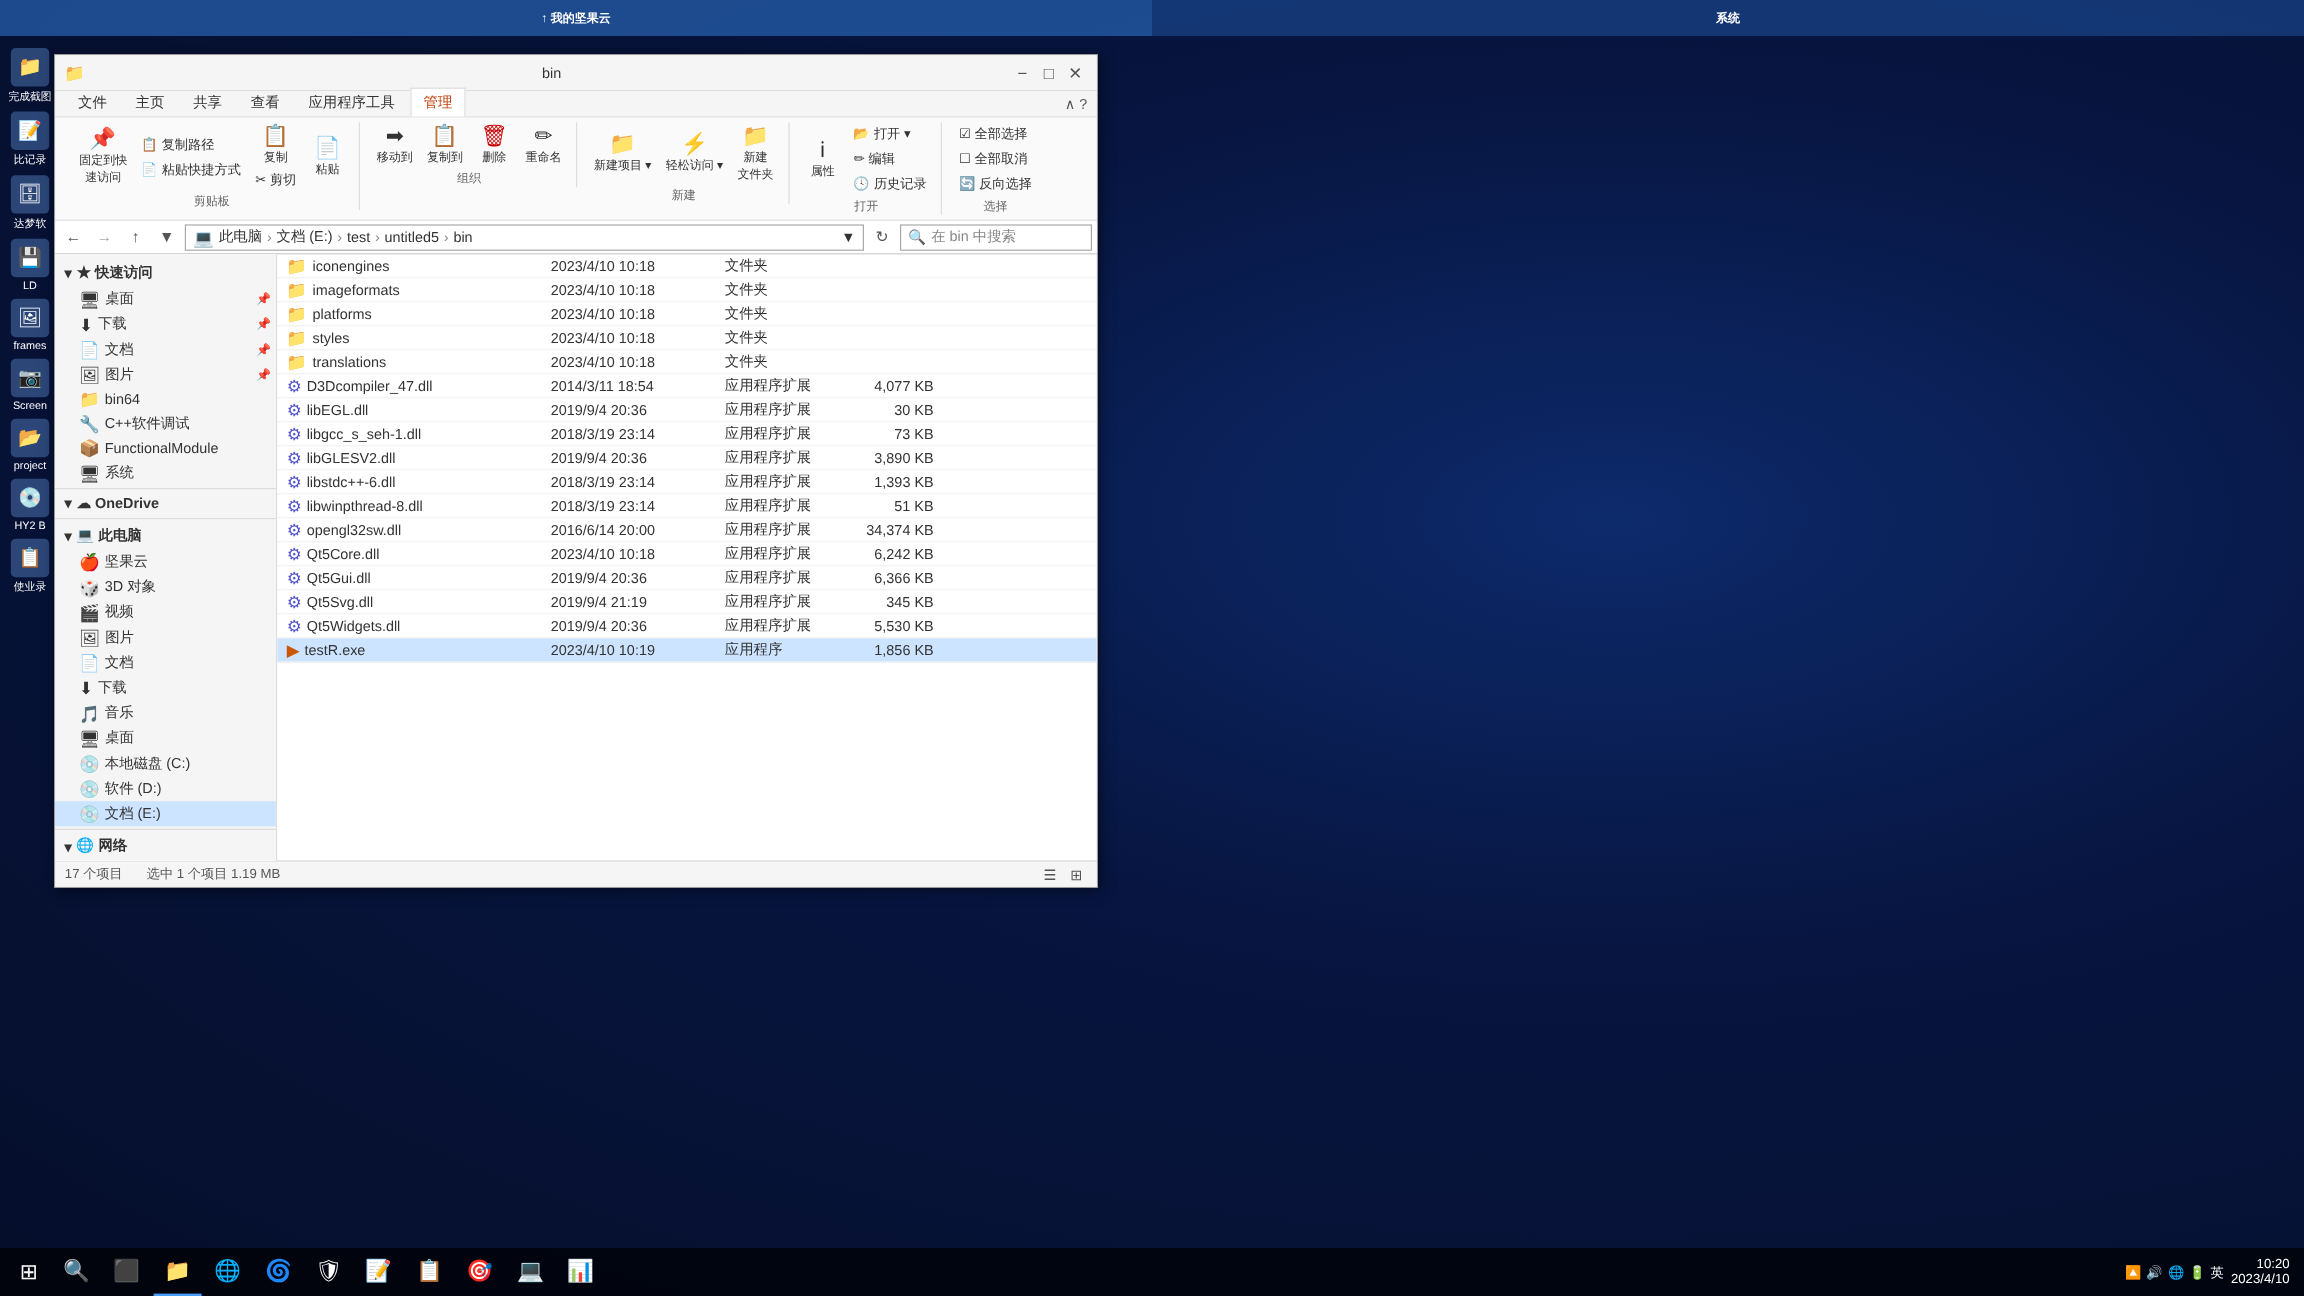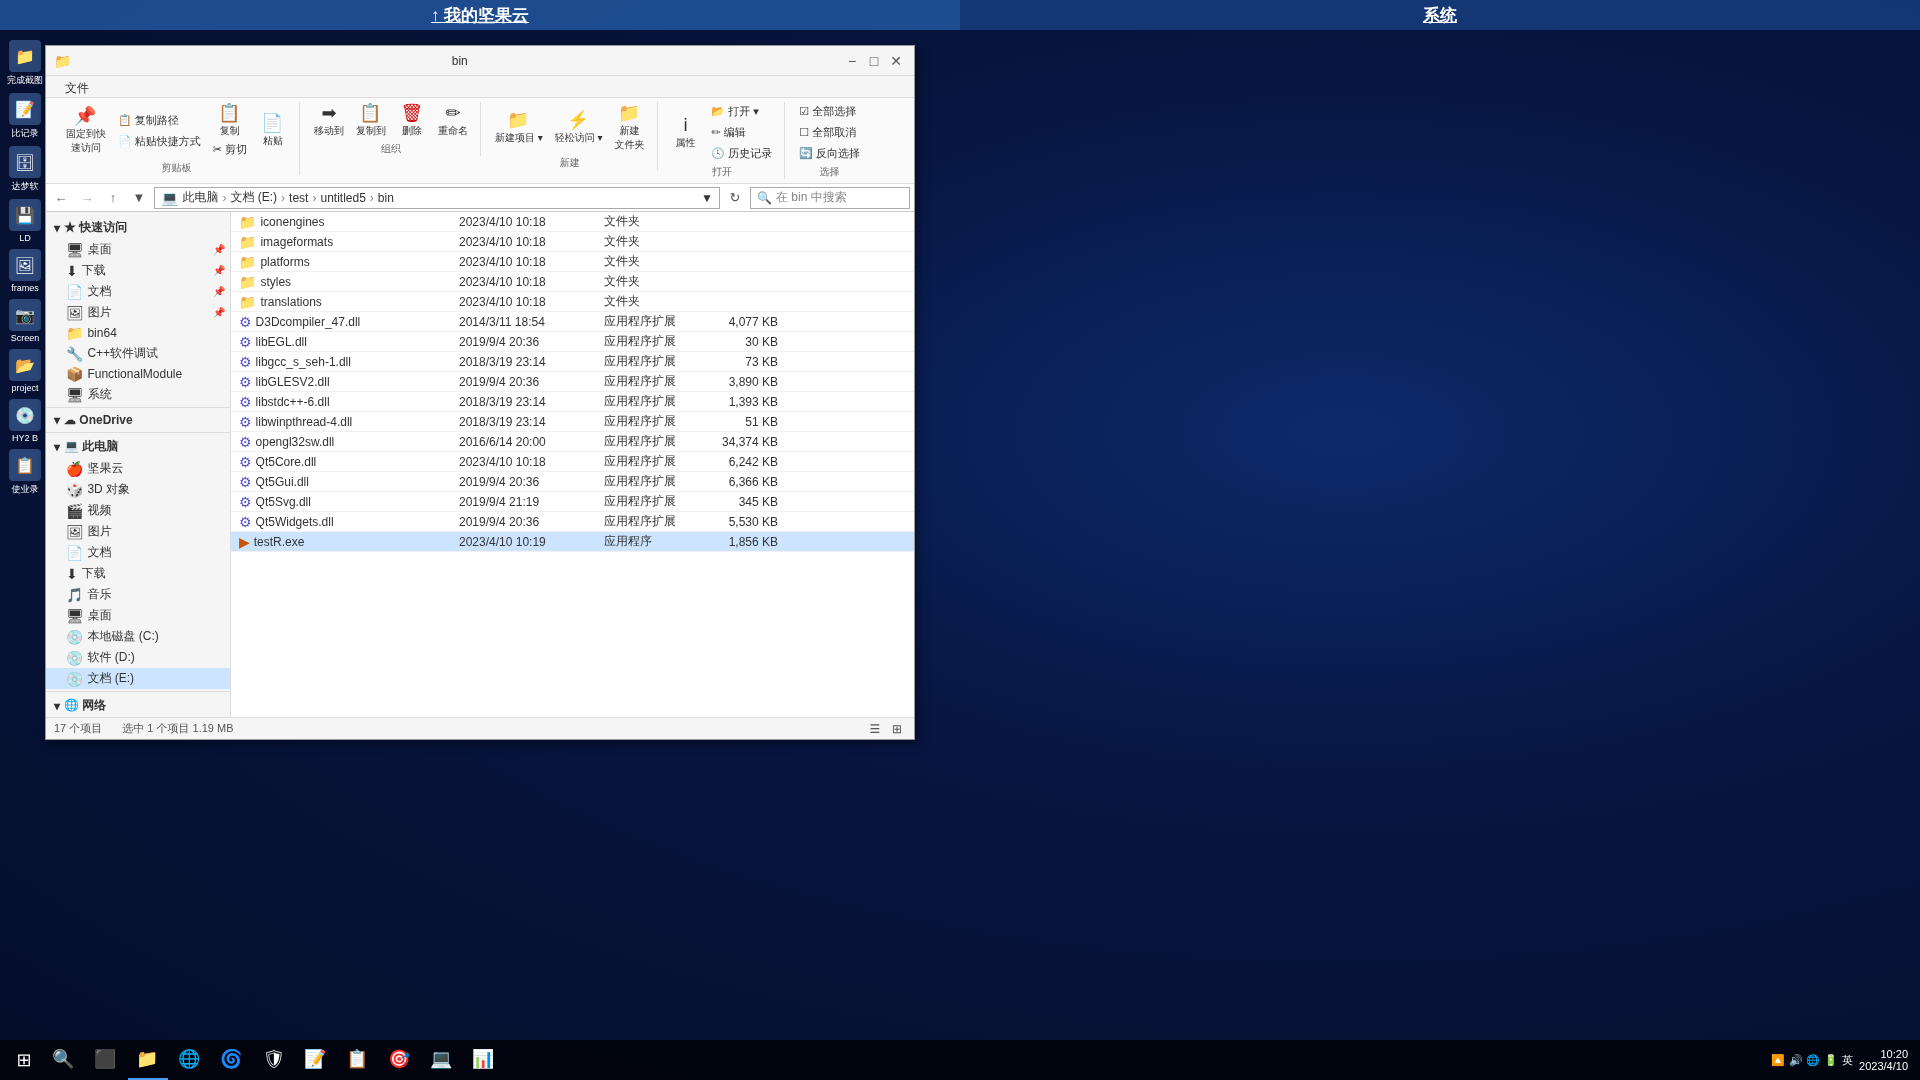--- a/index.html
+++ b/index.html
@@ -30,24 +30,23 @@
       display: flex;
       z-index: 10;
       background: transparent;
     }
     .taskbar-top-item {
       flex: 1;
       display: flex;
       align-items: center;
       justify-content: center;
       color: #fff;
-      font-size: 17px;
+      font-size: 10px;
       font-weight: bold;
       cursor: pointer;
-      text-decoration: underline;
     }
     .taskbar-top-item.jianguoyun { background: rgba(40,100,180,0.7); }
     .taskbar-top-item.software { background: rgba(30,80,160,0.7); }
     .taskbar-top-item.system { background: rgba(25,70,140,0.7); }
 
     
     .desktop-icons-left {
       position: absolute;
       left: 0;
       top: 35px;
@@ -129,23 +128,23 @@
       color: #555;
       border-radius: 2px;
     }
 
     
     .ribbon-tabs {
       height: 22px;
       background: #f5f5f5;
       border-bottom: 1px solid #ddd;
       display: flex;
+      align-items: flex-end;
       padding: 0 8px;
       flex-shrink: 0;
-      flex-direction: column;
     }
     .ribbon-tab {
       padding: 3px 10px;
       font-size: 12px;
       color: #333;
       cursor: pointer;
       border: 1px solid transparent;
       border-bottom: none;
       margin-right: 2px;
     }
@@ -878,21 +877,21 @@
         <span style="color:#5555cc; font-size:14px;">⚙</span>
         <span>libstdc++-6.dll</span>
       </div>
       <div class="file-cell date">2018/3/19 23:14</div>
       <div class="file-cell type">应用程序扩展</div>
       <div class="file-cell size">1,393 KB</div>
     </div>
           <div class="file-row">
       <div class="file-cell name">
         <span style="color:#5555cc; font-size:14px;">⚙</span>
-        <span>libwinpthread-4.dll</span>
+        <span>libwinpthread-8.dll</span>
       </div>
       <div class="file-cell date">2018/3/19 23:14</div>
       <div class="file-cell type">应用程序扩展</div>
       <div class="file-cell size">51 KB</div>
     </div>
           <div class="file-row">
       <div class="file-cell name">
         <span style="color:#5555cc; font-size:14px;">⚙</span>
         <span>opengl32sw.dll</span>
       </div>

